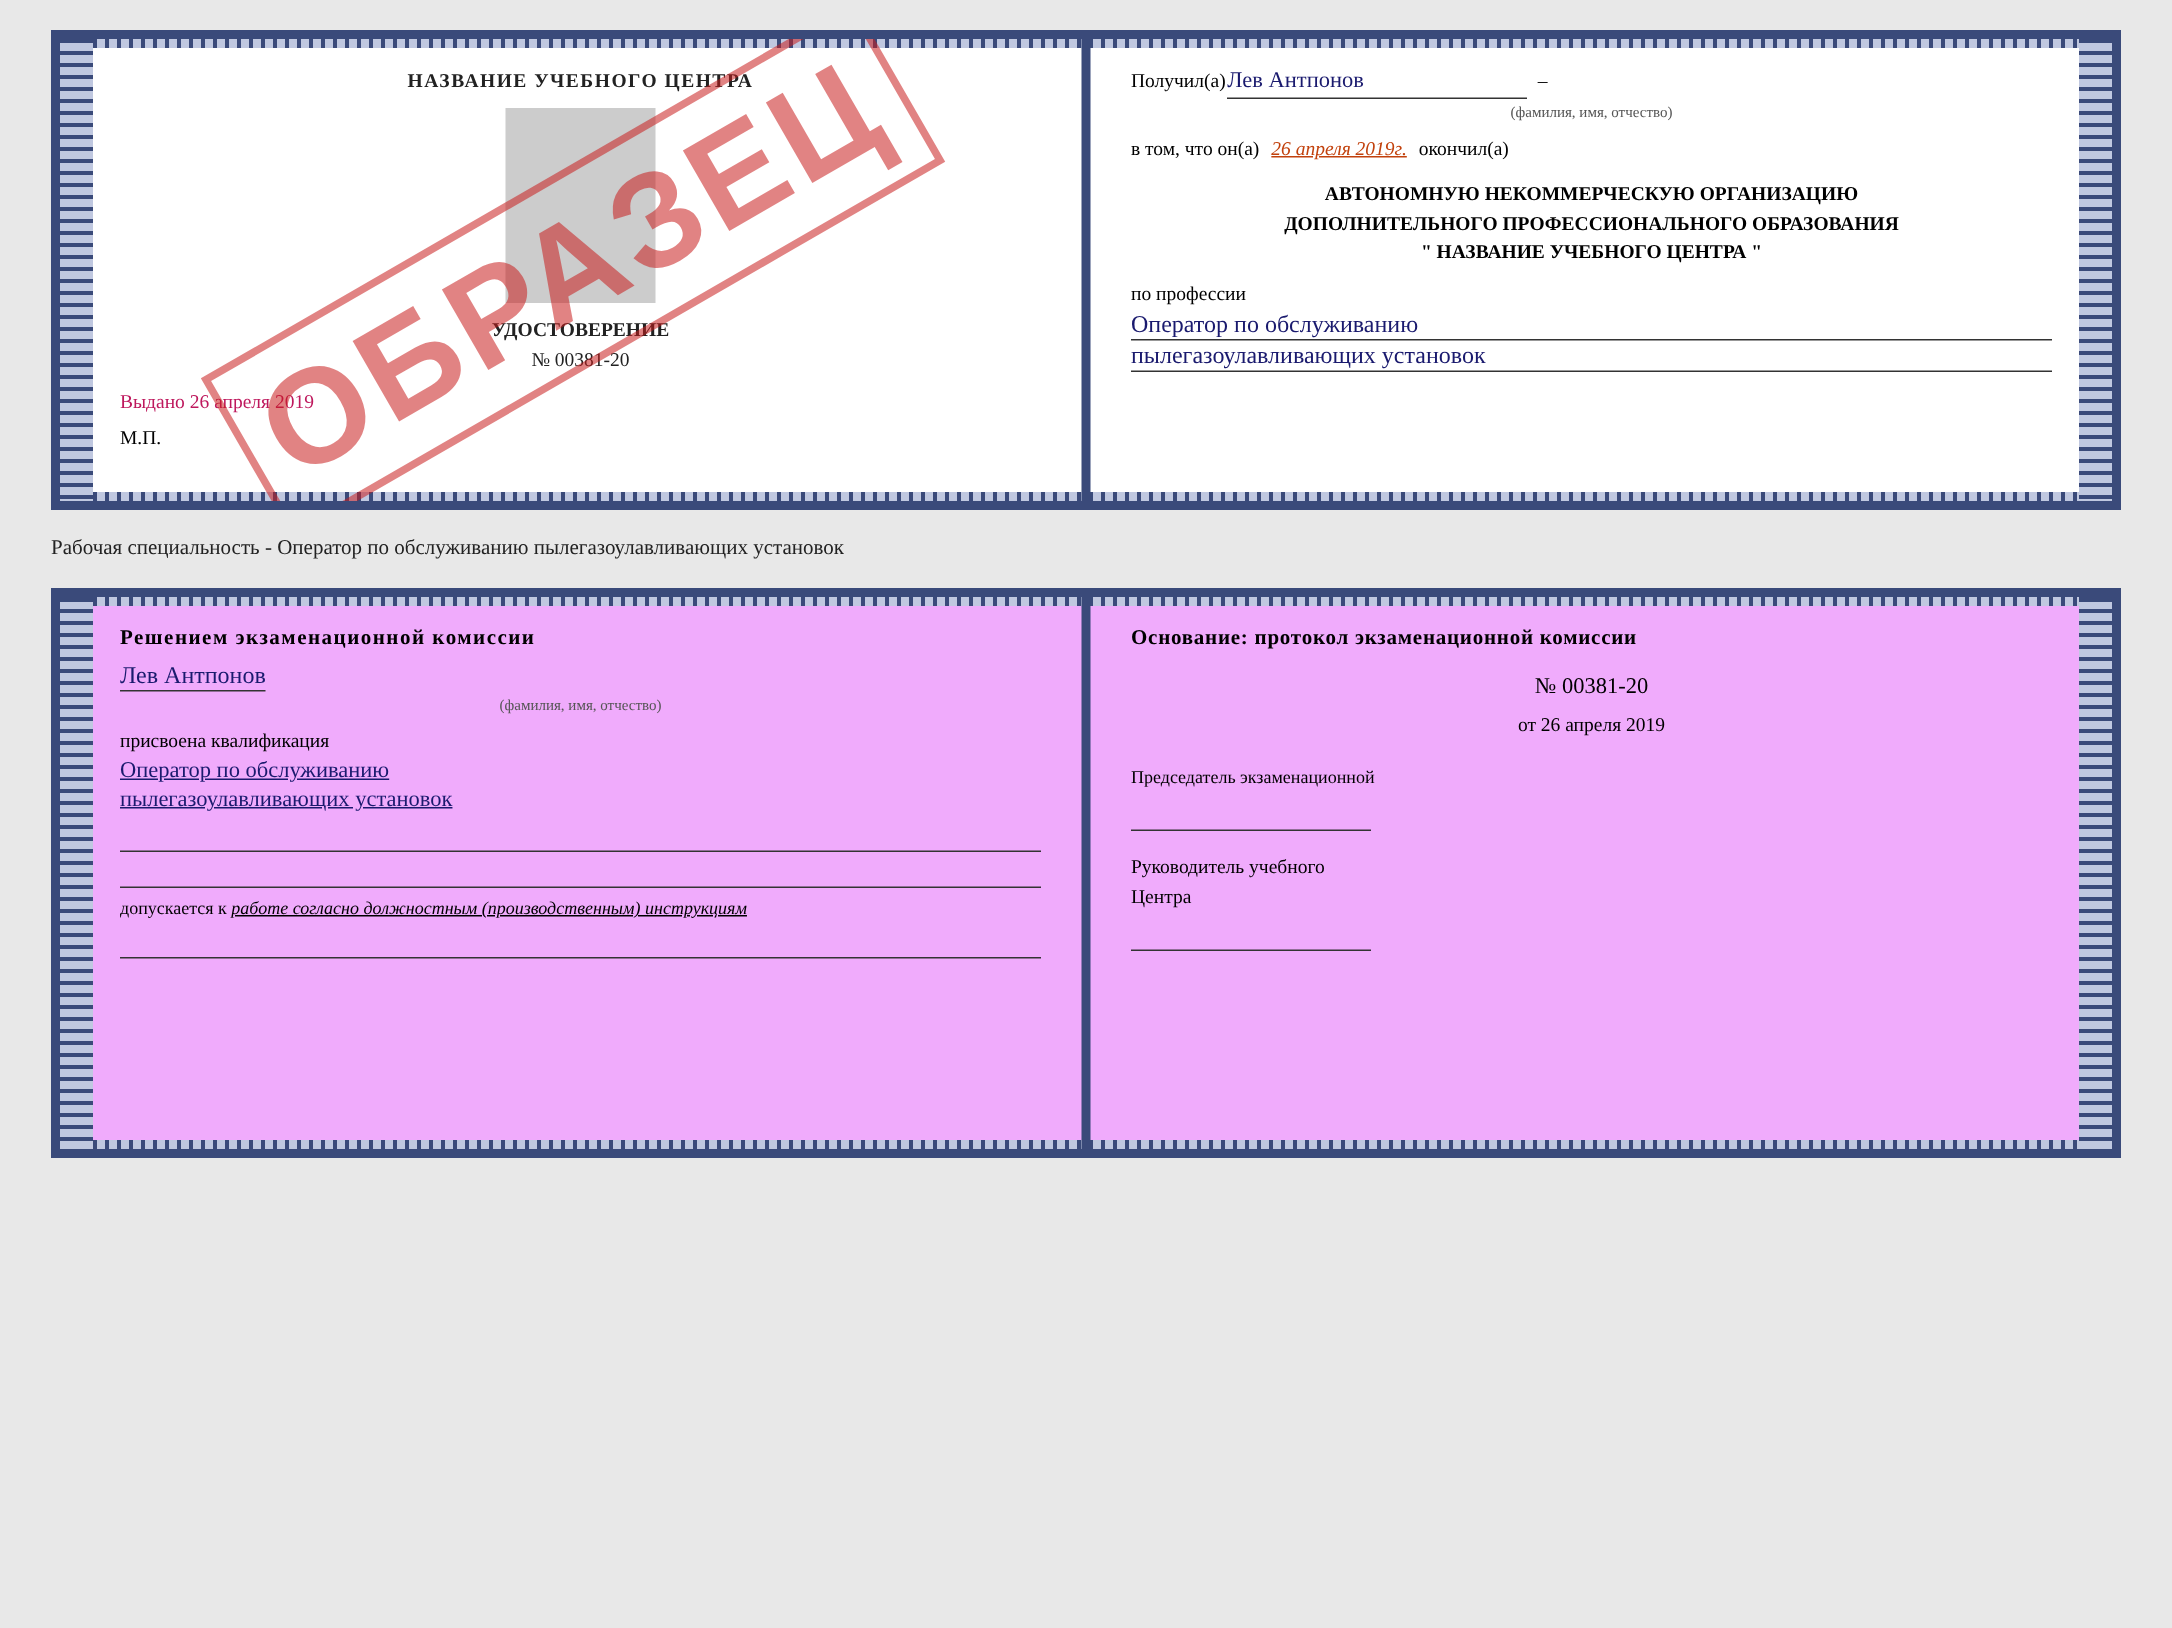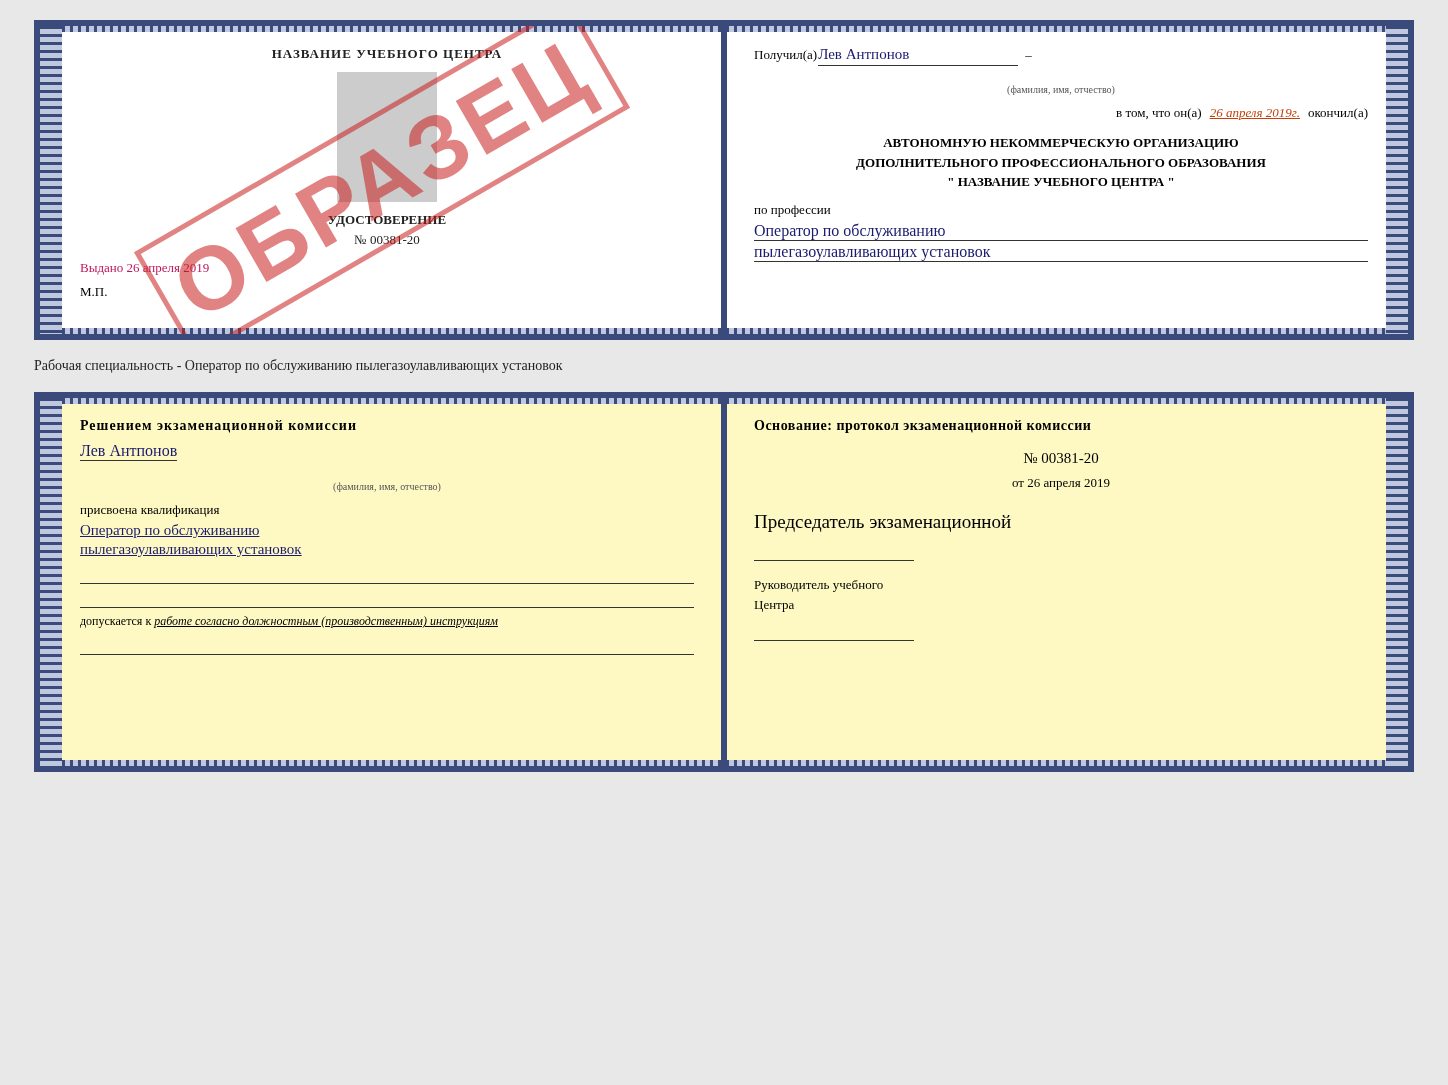--- a/index.html
+++ b/index.html
@@ -162,31 +162,30 @@
       border-bottom: 1px solid #333;
       padding-bottom: 2px;
       min-width: 200px;
     }
 
     .fio-hint {
       font-size: 10px;
       text-align: center;
       color: #555;
       display: block;
-      margin-top: 18px;
+      margin-top: 2px;
       margin-bottom: 10px;
     }
 
     .vtom-row {
       display: flex;
       align-items: baseline;
       gap: 8px;
       font-size: 13px;
       margin-bottom: 12px;
-      justify-content: flex-end;
     }
 
     .vtom-date {
       font-style: italic;
       font-size: 13px;
       text-decoration: underline;
       color: #c2410c;
     }
 
     .org-block {
@@ -224,21 +223,21 @@
       font-size: 14px;
       color: #222;
       padding: 8px 0;
       width: 100%;
     }
 
     
     .cert-book-bottom {
       display: flex;
       width: 100%;
-      background: #fef9c3;
+      background: #f0abfc;
       border: 6px solid #3a4a7a;
       position: relative;
       min-height: 380px;
     }
 
     .cert-book-bottom::before {
       content: '';
       position: absolute;
       top: 0; bottom: 0;
       left: 50%;
@@ -351,21 +350,21 @@
       margin-bottom: 8px;
     }
 
     .ot-date {
       font-size: 13px;
       text-align: center;
       margin-bottom: 20px;
     }
 
     .predsedatel {
-      font-size: 19px;
+      font-size: 12px;
       margin-bottom: 4px;
     }
 
     .sign-line {
       border-bottom: 1px solid #333;
       width: 160px;
       height: 24px;
       margin: 4px 0 16px 0;
     }
 

